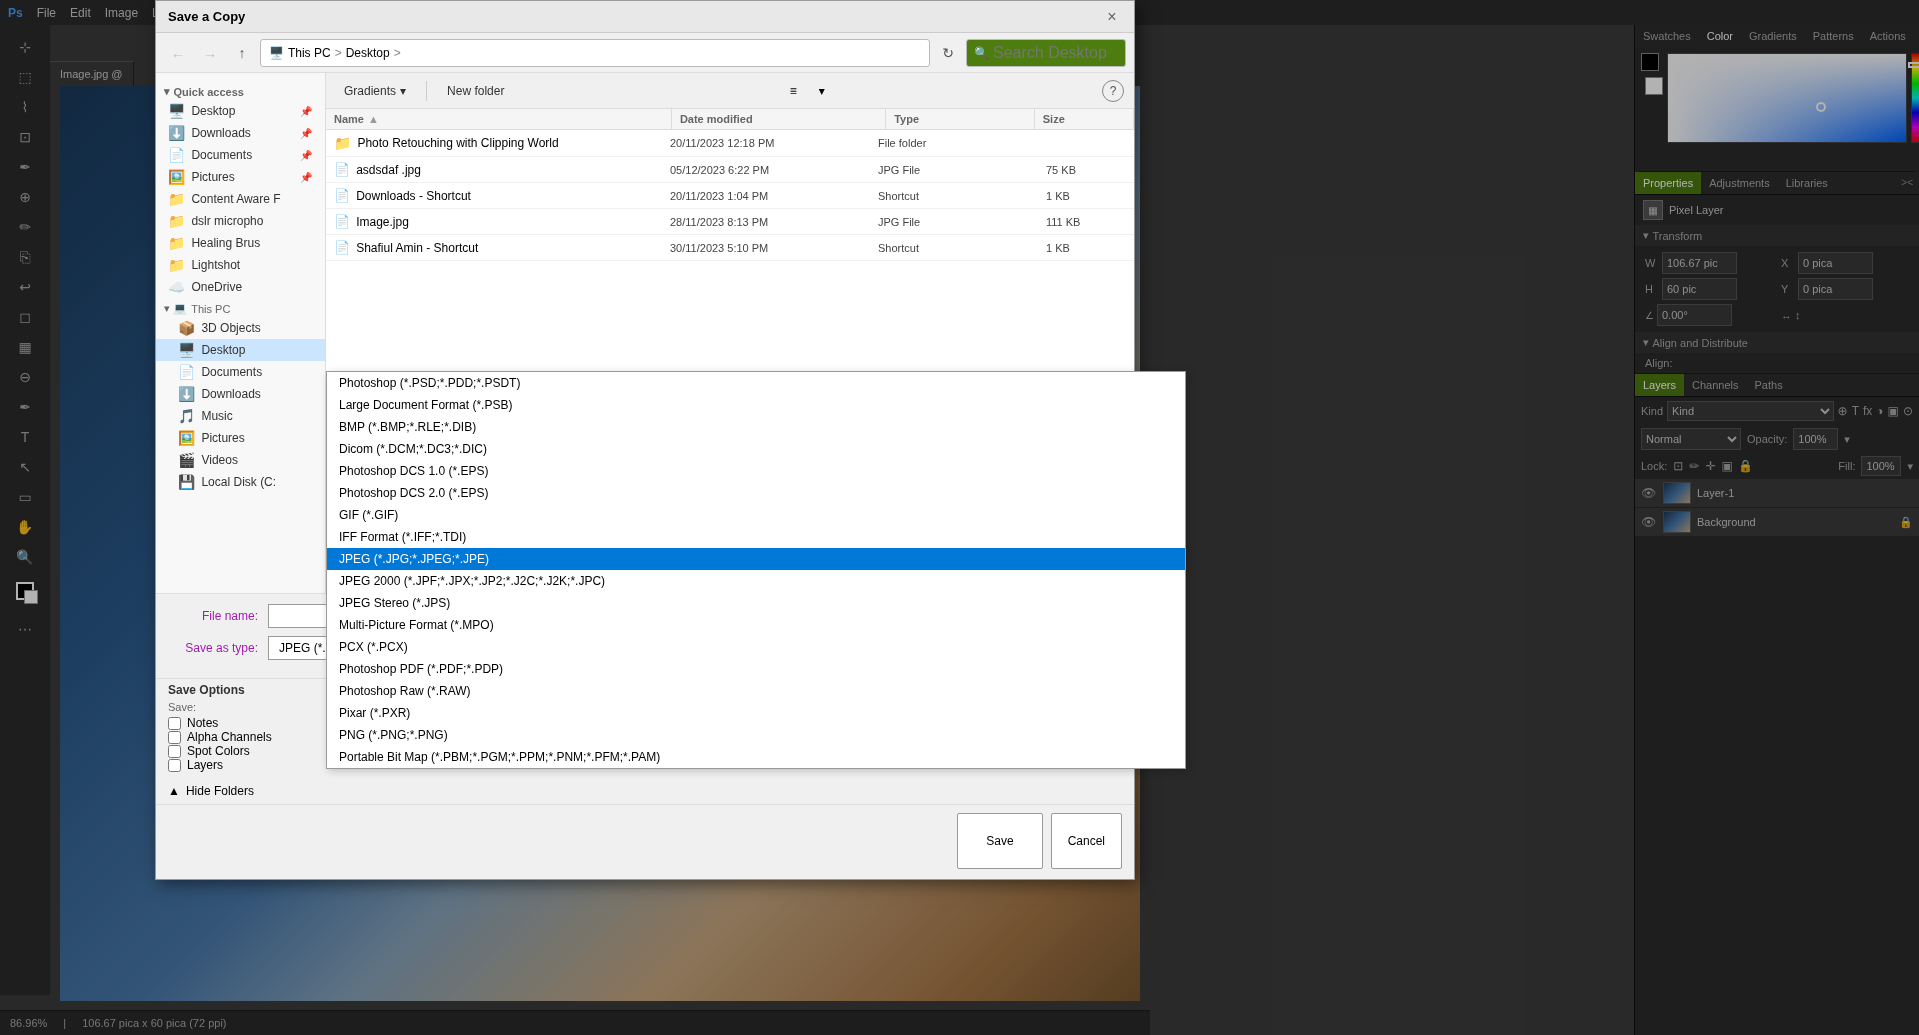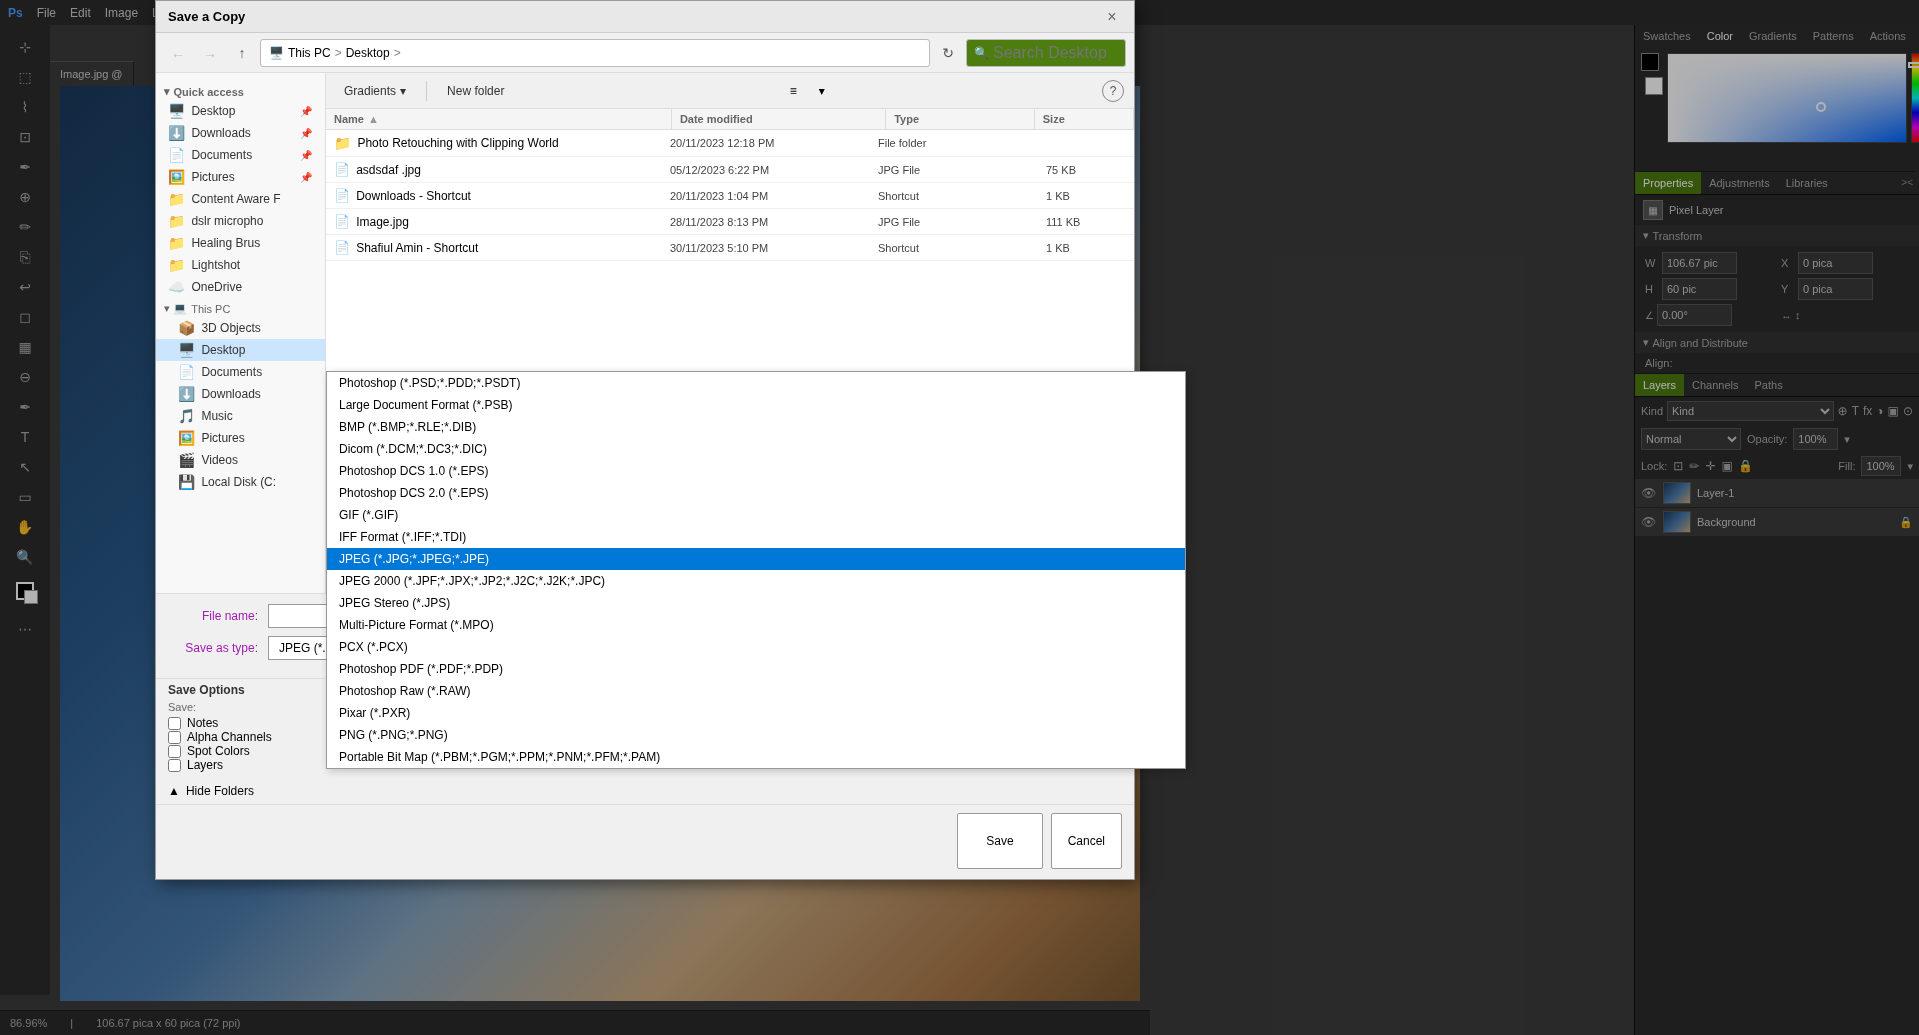--- a/index.html
+++ b/index.html
@@ -102,21 +102,21 @@
     .prop-panel { position: absolute; top: 25px; right: 0; width: 285px; height: 1010px; background: #2b2b2b; border-left: 1px solid #111; }
     .prop-tab-bar { display: flex; border-bottom: 1px solid #111; background: #2d2d2d; }
     .prop-tab { padding: 5px 8px; font-size: 11px; color: #aaa; cursor: pointer; }
     .prop-tab.active { color: #fff; background: #4d7c0f; }
     .prop-section-header { display: flex; align-items: center; padding: 4px 8px; background: #333; font-size: 11px; color: #aaa; cursor: pointer; gap: 4px; }
     .prop-input { background: #3a3a3a; border: 1px solid #555; color: #ccc; height: 22px; font-size: 11px; padding: 0 4px; width: 80px; }
     .layer-row { display: flex; align-items: center; padding: 3px 6px; background: #3c3c3c; border-bottom: 1px solid #2a2a2a; cursor: pointer; gap: 6px; }
     .layer-thumb { width: 28px; height: 22px; background: linear-gradient(135deg, #1a3a5c, #4a7aac, #c8a880); border: 1px solid #555; flex-shrink: 0; }
     .layer-name { font-size: 11px; color: #ccc; }
 
-    .status-bar { position: absolute; bottom: 0; left: 0; width: 1150px; height: 25px; background: #2a2a2a; border-top: 1px solid #1a1a1a; display: flex; align-items: center; padding: 0 10px; font-size: 11px; color: #aaa; gap: 23px; }
+    .status-bar { position: absolute; bottom: 0; left: 0; width: 1150px; height: 25px; background: #2a2a2a; border-top: 1px solid #1a1a1a; display: flex; align-items: center; padding: 0 10px; font-size: 11px; color: #aaa; gap: 16px; }
 
     
     .file-list::-webkit-scrollbar { width: 8px; }
     .file-list::-webkit-scrollbar-track { background: #f0f0f0; }
     .file-list::-webkit-scrollbar-thumb { background: #bbb; border-radius: 4px; }
 
     .dialog-sidebar::-webkit-scrollbar { width: 6px; }
     .dialog-sidebar::-webkit-scrollbar-track { background: #f0f0f0; }
     .dialog-sidebar::-webkit-scrollbar-thumb { background: #ccc; }
 

